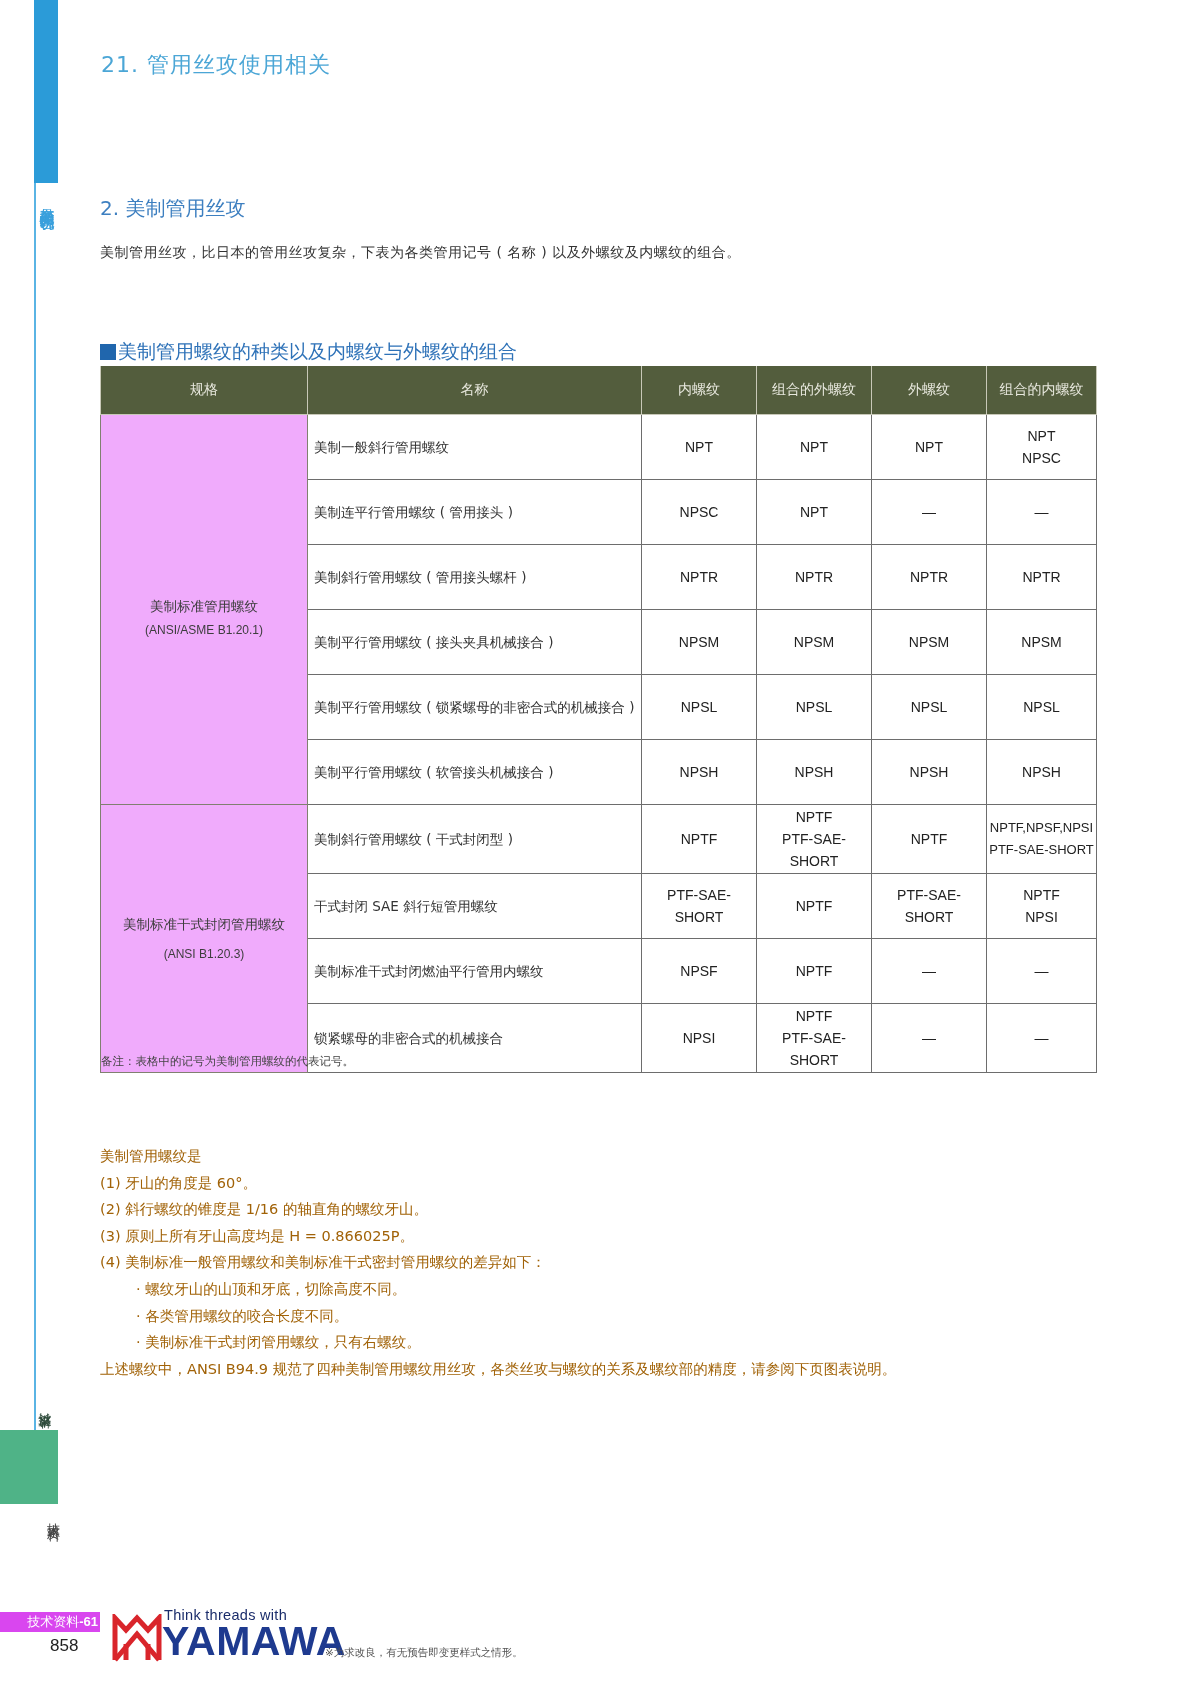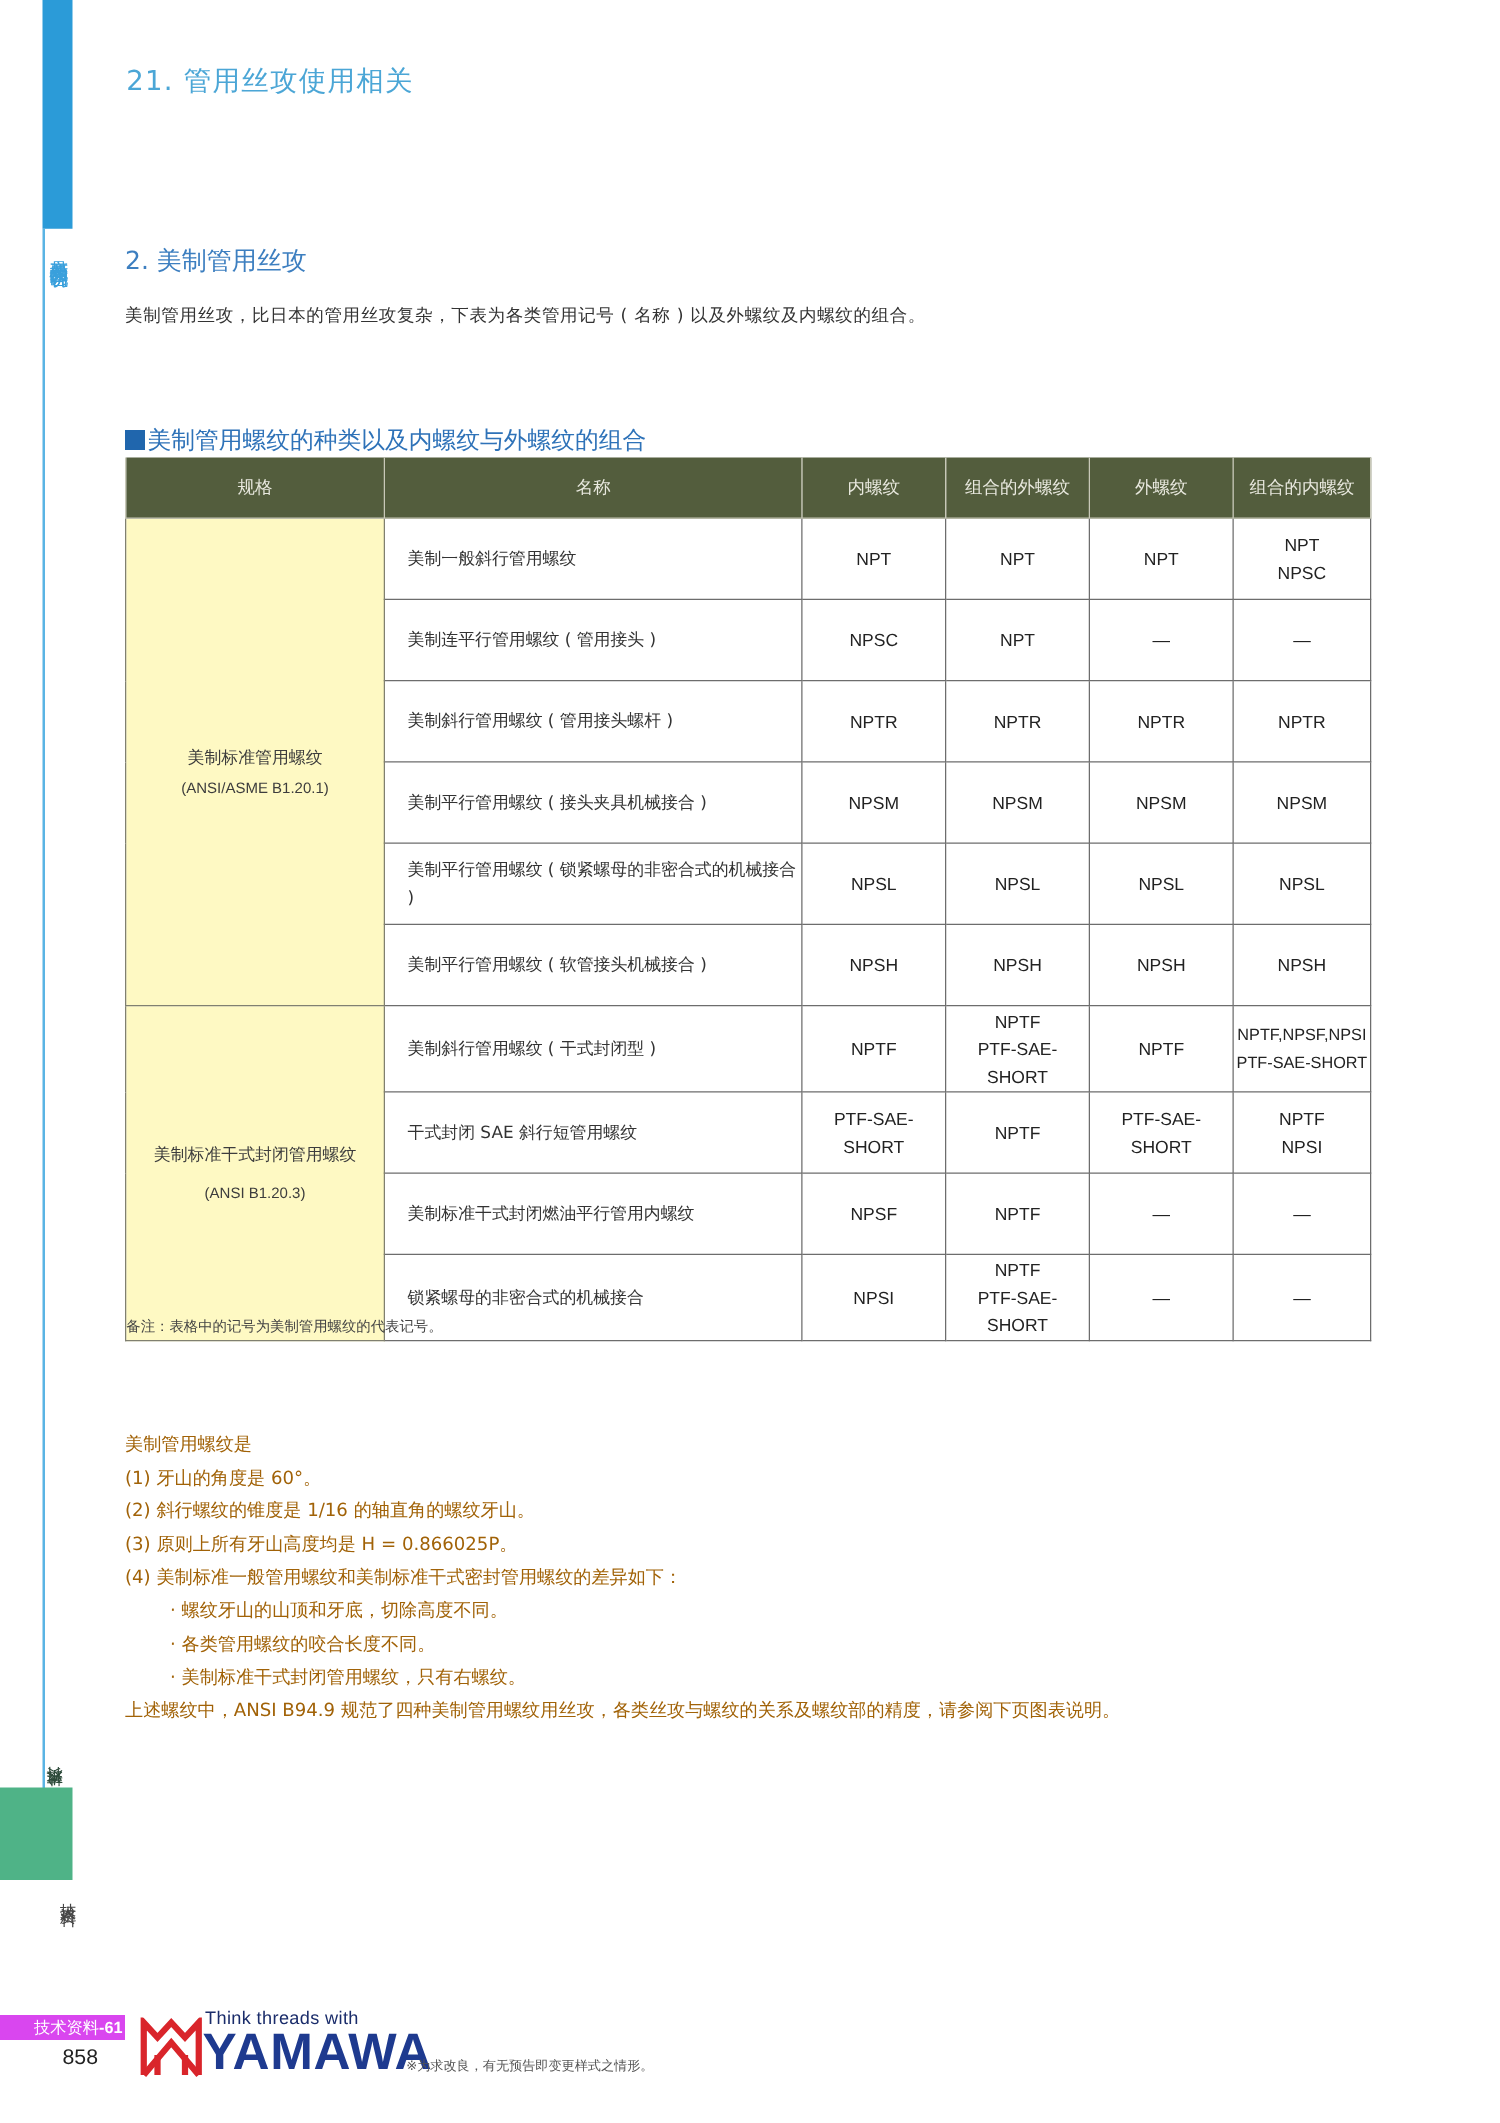--- a/index.html
+++ b/index.html
@@ -33,22 +33,22 @@
 
   table.spec {
     position:absolute; left:100px; top:366px; width:996px; border-collapse:collapse; font-size:14px;
     table-layout:fixed;
   }
   table.spec th {
     background:#535d3d; color:#e8e8de; font-weight:normal; height:46px; font-size:14px;
     border:1px solid #c8c8b8; border-top:none;
   }
   table.spec td { border:1px solid #6d6d6d; height:62px; text-align:center; color:#222; font-size:14px; line-height:22px; }
-  table.spec td.name { text-align:left; padding-left:18px; color:#333; font-size:13.5px; }
-  table.spec td.group { background:#fef9c3; color:#3d3d3d; font-size:13.5px; line-height:24px; border-color:#808070; }
+  table.spec td.name { text-align:left; padding-left:6px; color:#333; font-size:13.5px; }
+  table.spec td.group { background:#f0abfc; color:#3d3d3d; font-size:13.5px; line-height:24px; border-color:#808070; }
   table.spec td.group .sub { font-size:12px; font-family:"Liberation Sans", sans-serif; }
   .code { font-family:"Liberation Sans", sans-serif; font-size:14px; }
 
   .note { position:absolute; left:101px; top:1054px; font-size:11.5px; color:#444; }
   .body-text { position:absolute; left:100px; top:1143px; font-size:14.5px; color:#a16207; line-height:26.6px; }
   .body-text .indent { padding-left:36px; }
 
   .footer-tag {
     position:absolute; left:0; top:1612px; width:100px; height:20px; background:#d946ef; color:#fff;
     font-size:13px; text-align:right; line-height:20px; padding-right:2px; box-sizing:border-box;

